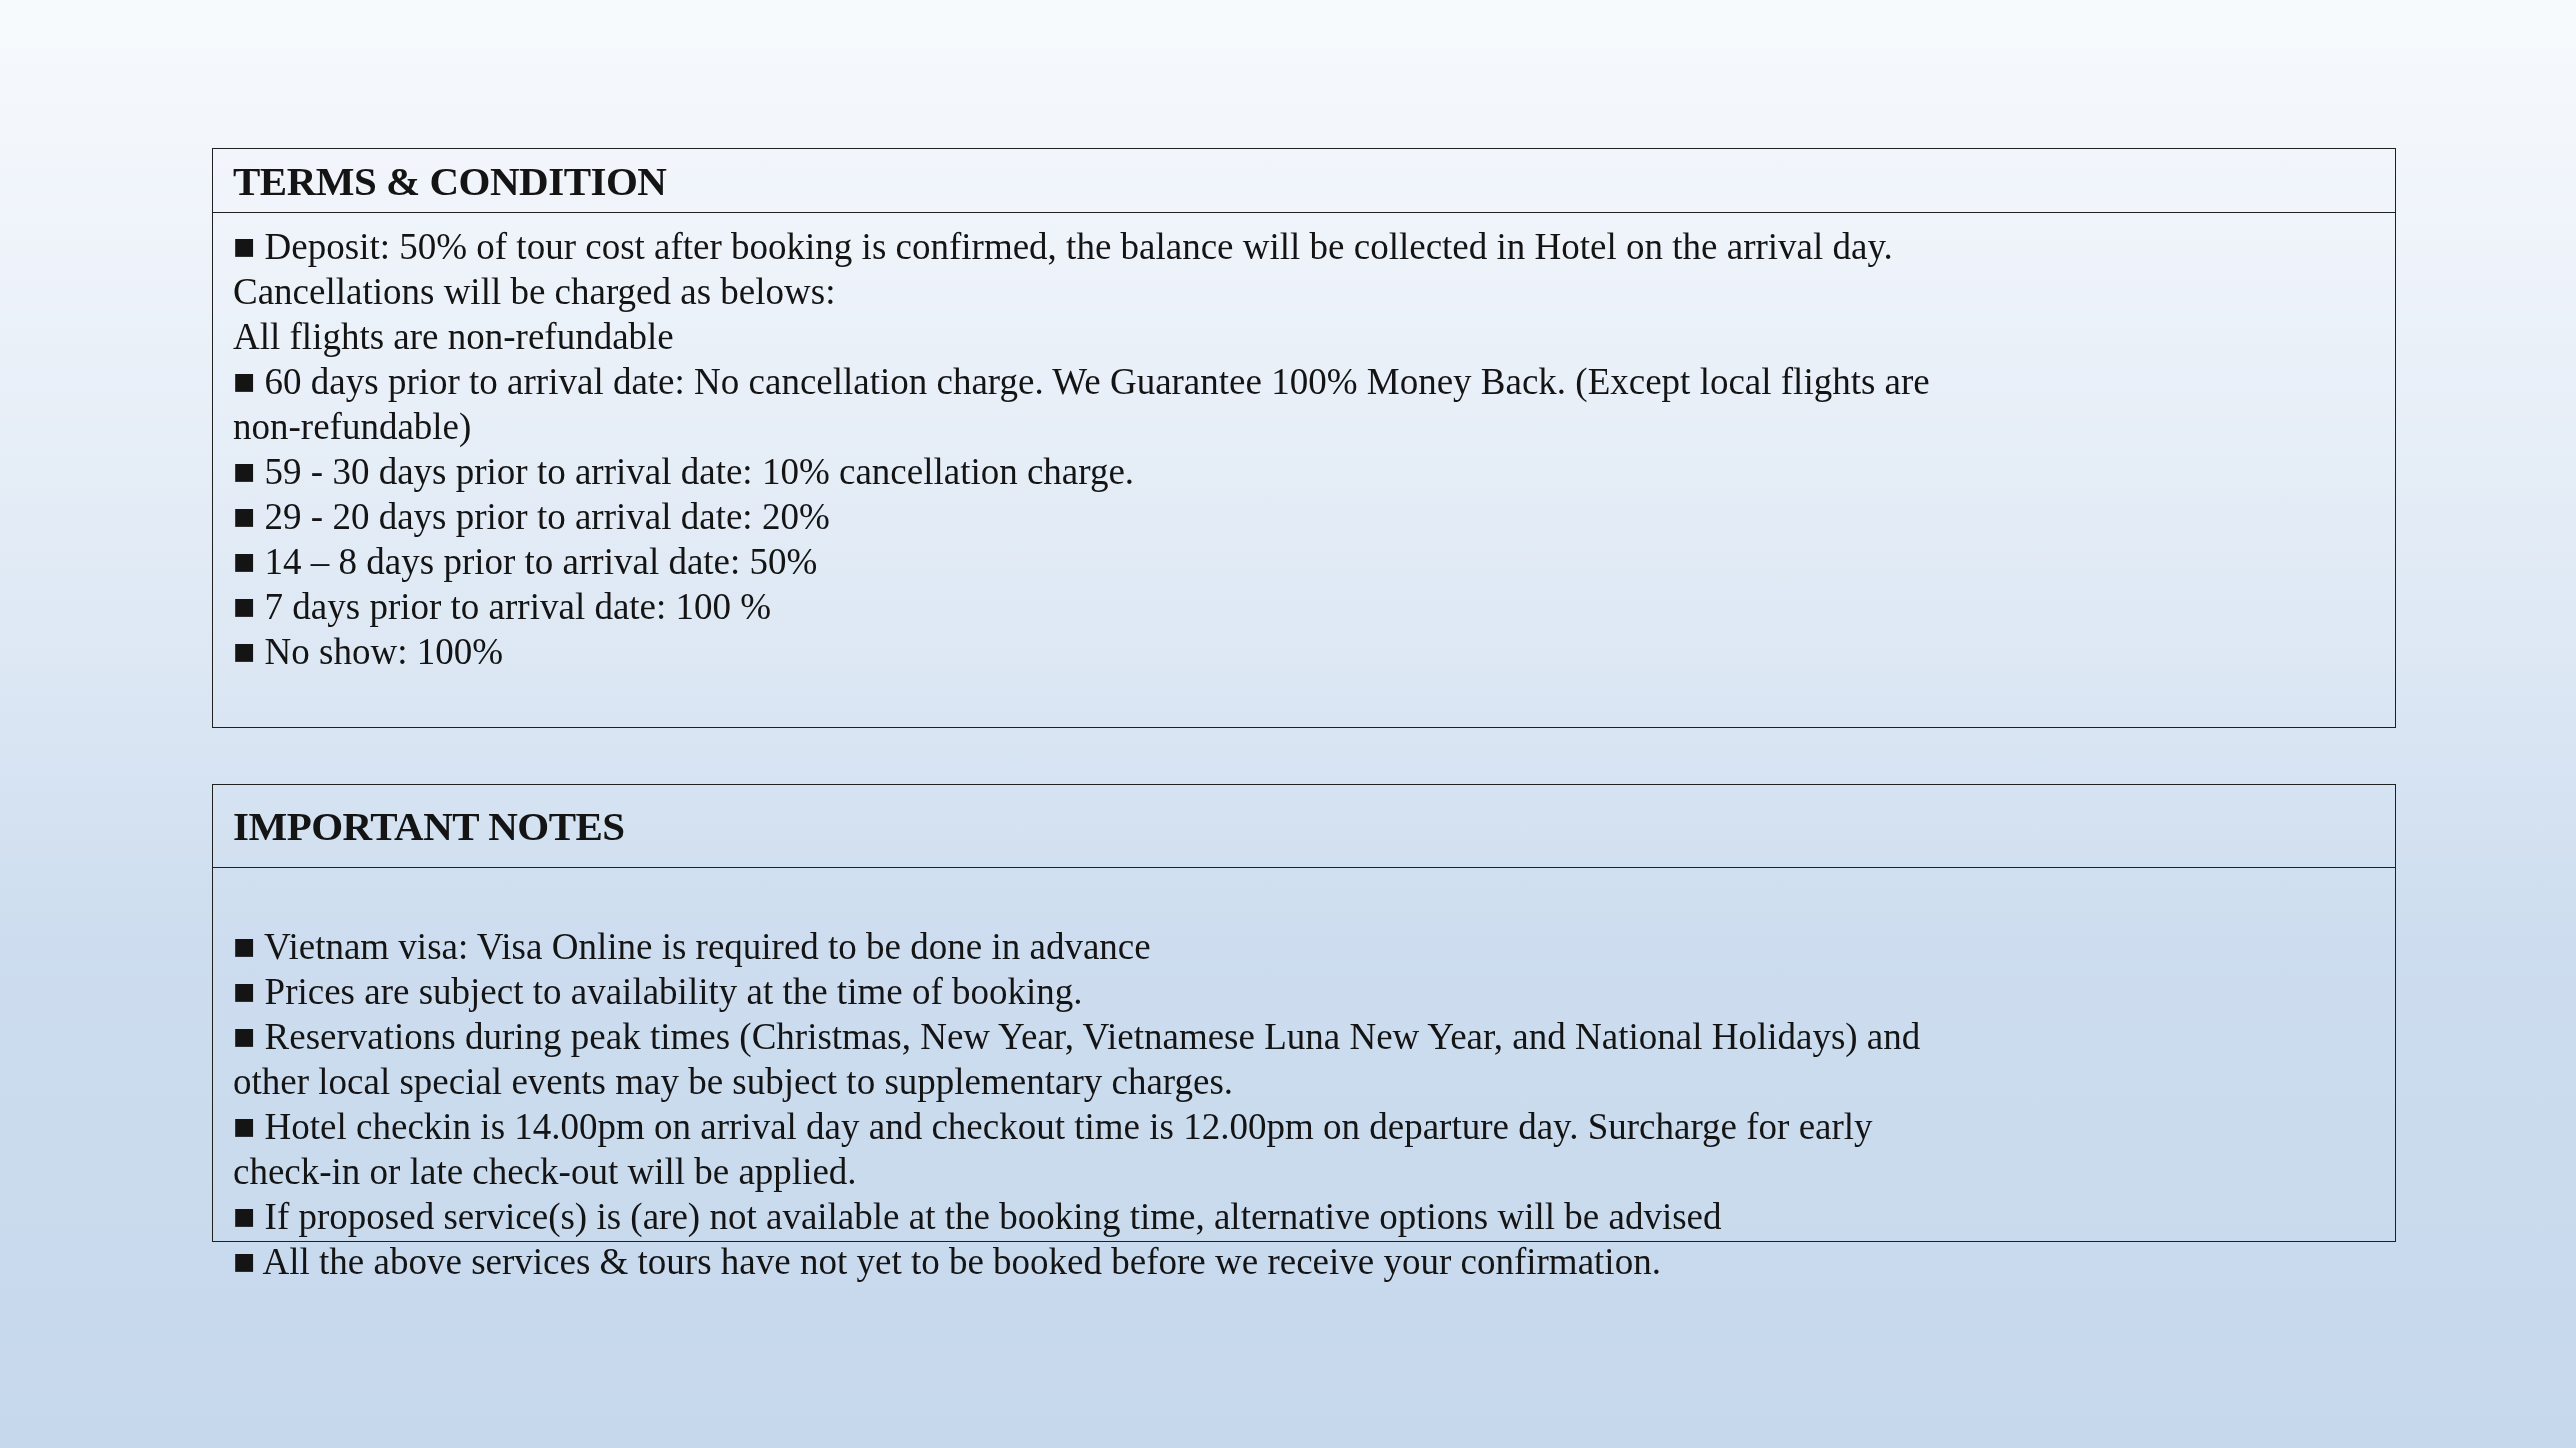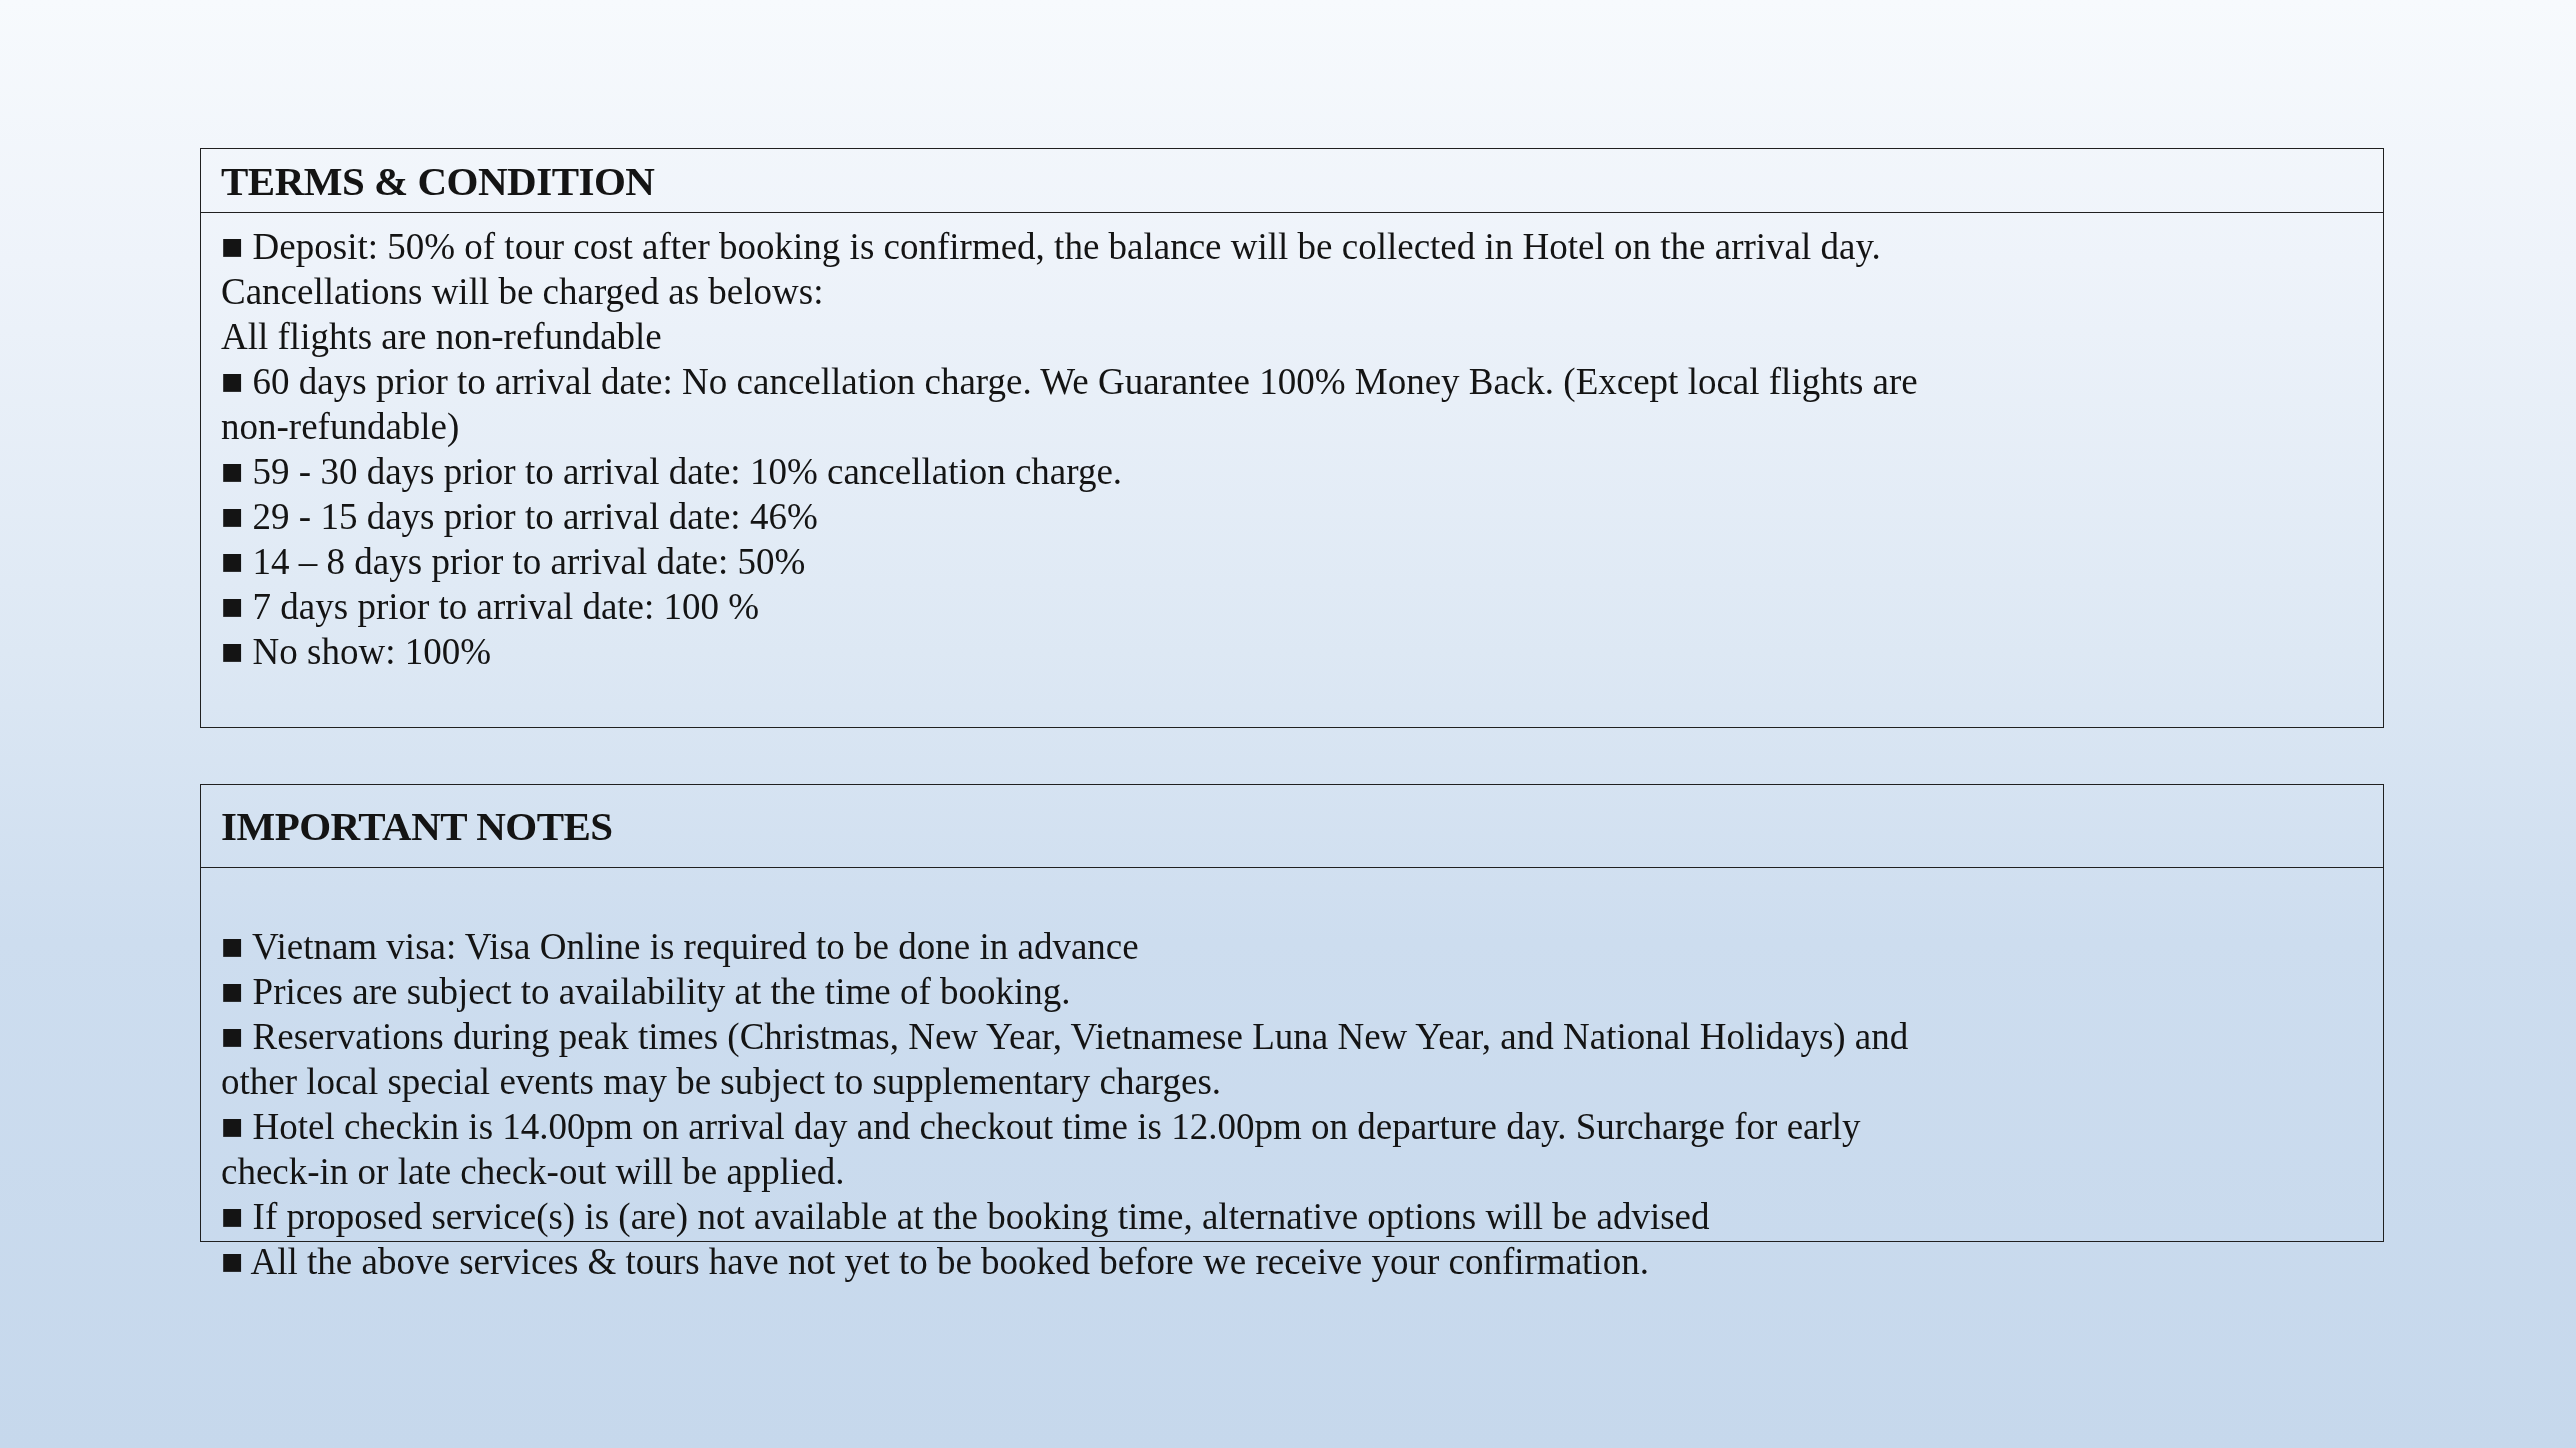--- a/index.html
+++ b/index.html
@@ -21,21 +21,21 @@
     height: 1449px;
     background: linear-gradient(180deg,
       var(--bg-top) 0%,
       #eef3fa 18%,
       var(--bg-mid) 45%,
       #cdddef 65%,
       var(--bg-bottom) 100%);
   }
   .box {
     position: absolute;
-    left: 200px;
+    left: 212px;
     width: 2184px;
     border: 1.9px solid var(--border);
     background: transparent;
   }
   #terms-box { top: 148px; height: 580px; }
   #notes-box { top: 784px; height: 458px; }
   .box-header {
     display: flex;
     align-items: center;
     padding: 0 20px;
@@ -67,21 +67,21 @@
     <header class="box-header">
       <h2 class="box-title">TERMS &amp; CONDITION</h2>
     </header>
     <div class="box-body">
         <div class="line">■ Deposit: 50% of tour cost after booking is confirmed, the balance will be collected in Hotel on the arrival day.</div>
         <div class="line">Cancellations will be charged as belows:</div>
         <div class="line">All flights are non-refundable</div>
         <div class="line">■ 60 days prior to arrival date: No cancellation charge. We Guarantee 100% Money Back. (Except local flights are</div>
         <div class="line">non-refundable)</div>
         <div class="line">■ 59 - 30 days prior to arrival date: 10% cancellation charge.</div>
-        <div class="line">■ 29 - 15 days prior to arrival date: 46%</div>
+        <div class="line">■ 29 - 20 days prior to arrival date: 20%</div>
         <div class="line">■ 14 – 8 days prior to arrival date: 50%</div>
         <div class="line">■ 7 days prior to arrival date: 100 %</div>
         <div class="line">■ No show: 100%</div>
       </div>
   </section>
 
   <section class="box" id="notes-box">
     <header class="box-header">
       <h2 class="box-title">IMPORTANT NOTES</h2>
     </header>

